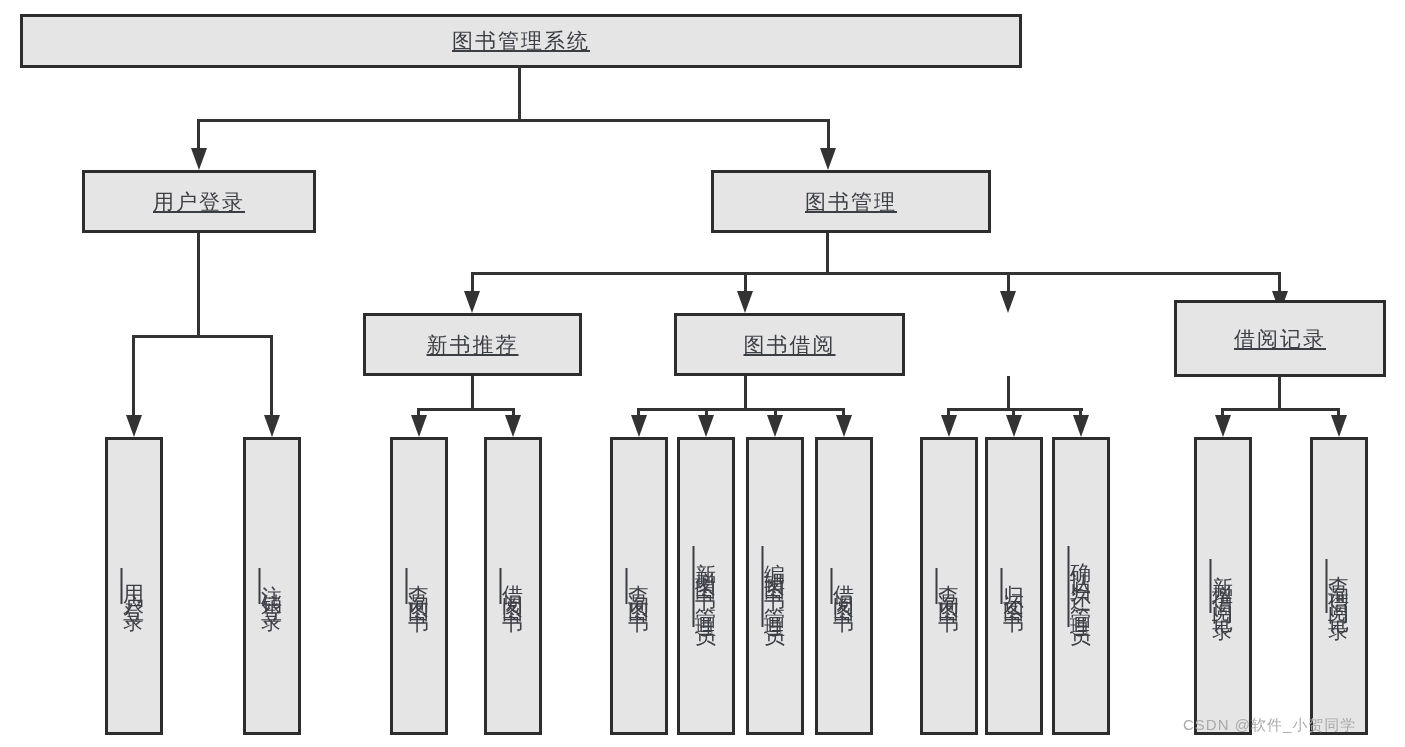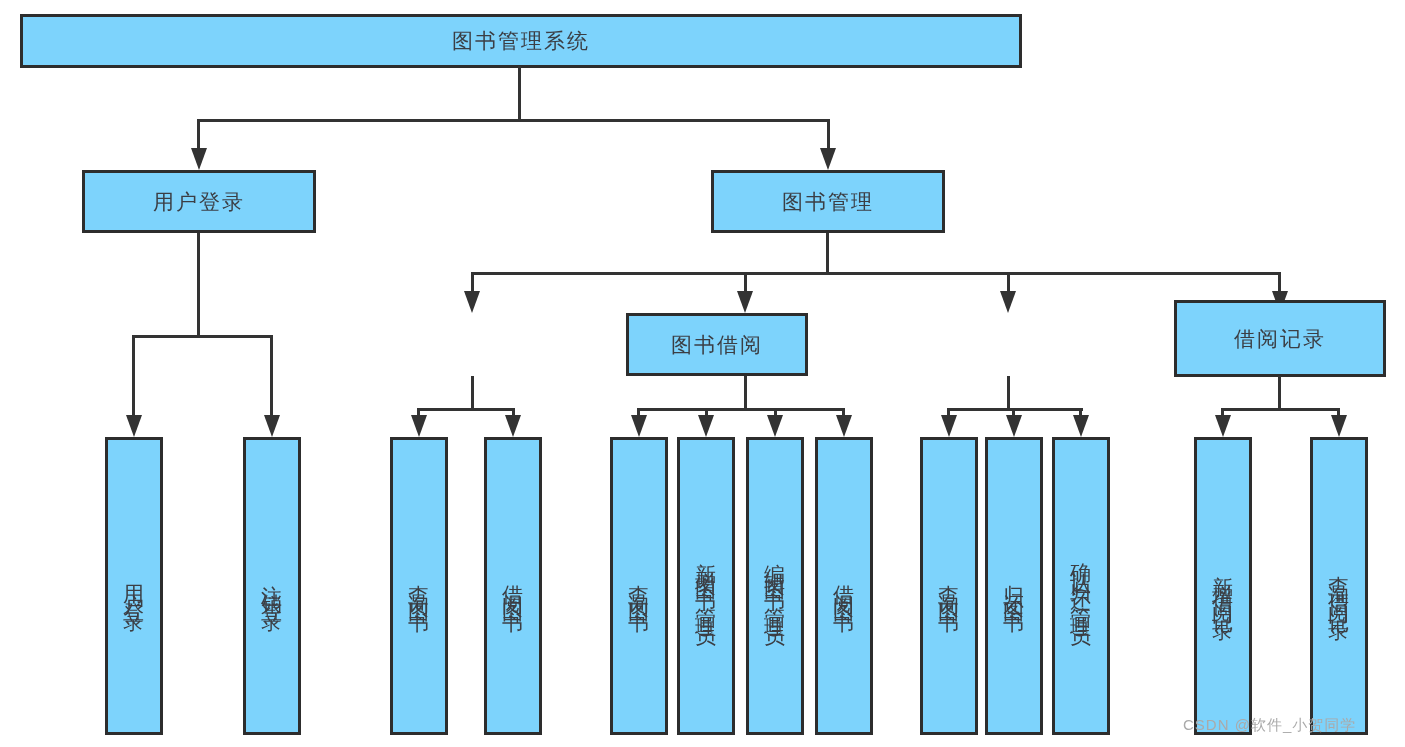--- a/index.html
+++ b/index.html
@@ -7,25 +7,26 @@
     position:relative;
     width:1405px;height:747px;
     background:#ffffff;
     font-family:"Liberation Sans",sans-serif;
     overflow:hidden;
   }
   .box{
     position:absolute;
     box-sizing:border-box;
     border:3px solid #2d2d2d;
-    background:#7dd3fc;
+    background:#e5e5e5;
     display:flex;
     align-items:center;
     justify-content:center;
     color:#3b3e44;
+    text-decoration:underline;
   }
   .hbox .label{
     font-size:21px;
     letter-spacing:2px;
     white-space:nowrap;
     color:#3b3e44;
   }
   .leaf .label{
     writing-mode:vertical-rl;
     text-orientation:mixed;
@@ -65,21 +66,21 @@
   <div class="vl" style="left:518px;top:66px;height:55px;"></div>
   <div class="hl" style="left:197px;top:119px;width:633px;"></div>
   <div class="vl" style="left:197px;top:119px;height:33px;"></div>
   <div class="ar" style="left:191px;top:148px;"></div>
   <div class="vl" style="left:827px;top:119px;height:33px;"></div>
   <div class="ar" style="left:820px;top:148px;"></div>
 
   <div class="box hbox" style="left:82px;top:170px;width:234px;height:63px;">
     <span class="label">用户登录</span>
   </div>
-  <div class="box hbox" style="left:711px;top:170px;width:234px;height:63px;">
+  <div class="box hbox" style="left:711px;top:170px;width:280px;height:63px;">
     <span class="label">图书管理</span>
   </div>
 
   <div class="vl" style="left:197px;top:233px;height:105px;"></div>
   <div class="hl" style="left:132px;top:335px;width:141px;"></div>
   <div class="vl" style="left:132px;top:335px;height:84px;"></div>
   <div class="ar" style="left:126px;top:415px;"></div>
   <div class="vl" style="left:270px;top:335px;height:84px;"></div>
   <div class="ar" style="left:264px;top:415px;"></div>
 
@@ -87,21 +88,24 @@
   <div class="hl" style="left:471px;top:272px;width:810px;"></div>
   <div class="vl" style="left:471px;top:272px;height:22px;"></div>
   <div class="ar" style="left:464px;top:291px;"></div>
   <div class="vl" style="left:744px;top:272px;height:22px;"></div>
   <div class="ar" style="left:737px;top:291px;"></div>
   <div class="vl" style="left:1007px;top:272px;height:22px;"></div>
   <div class="ar" style="left:1000px;top:291px;"></div>
   <div class="vl" style="left:1278px;top:272px;height:22px;"></div>
   <div class="ar" style="left:1272px;top:291px;"></div>
 
-  <div class="box hbox" style="left:626px;top:313px;width:182px;height:63px;">
+  <div class="box hbox" style="left:363px;top:313px;width:219px;height:63px;">
+    <span class="label">新书推荐</span>
+  </div>
+  <div class="box hbox" style="left:674px;top:313px;width:231px;height:63px;">
     <span class="label">图书借阅</span>
   </div>
   <div class="box hbox" style="left:1174px;top:300px;width:212px;height:77px;">
     <span class="label">借阅记录</span>
   </div>
 
   <div class="vl" style="left:471px;top:376px;height:35px;"></div>
   <div class="hl" style="left:417px;top:408px;width:98px;"></div>
   <div class="vl" style="left:417px;top:408px;height:12px;"></div>
   <div class="ar" style="left:411px;top:415px;"></div>

